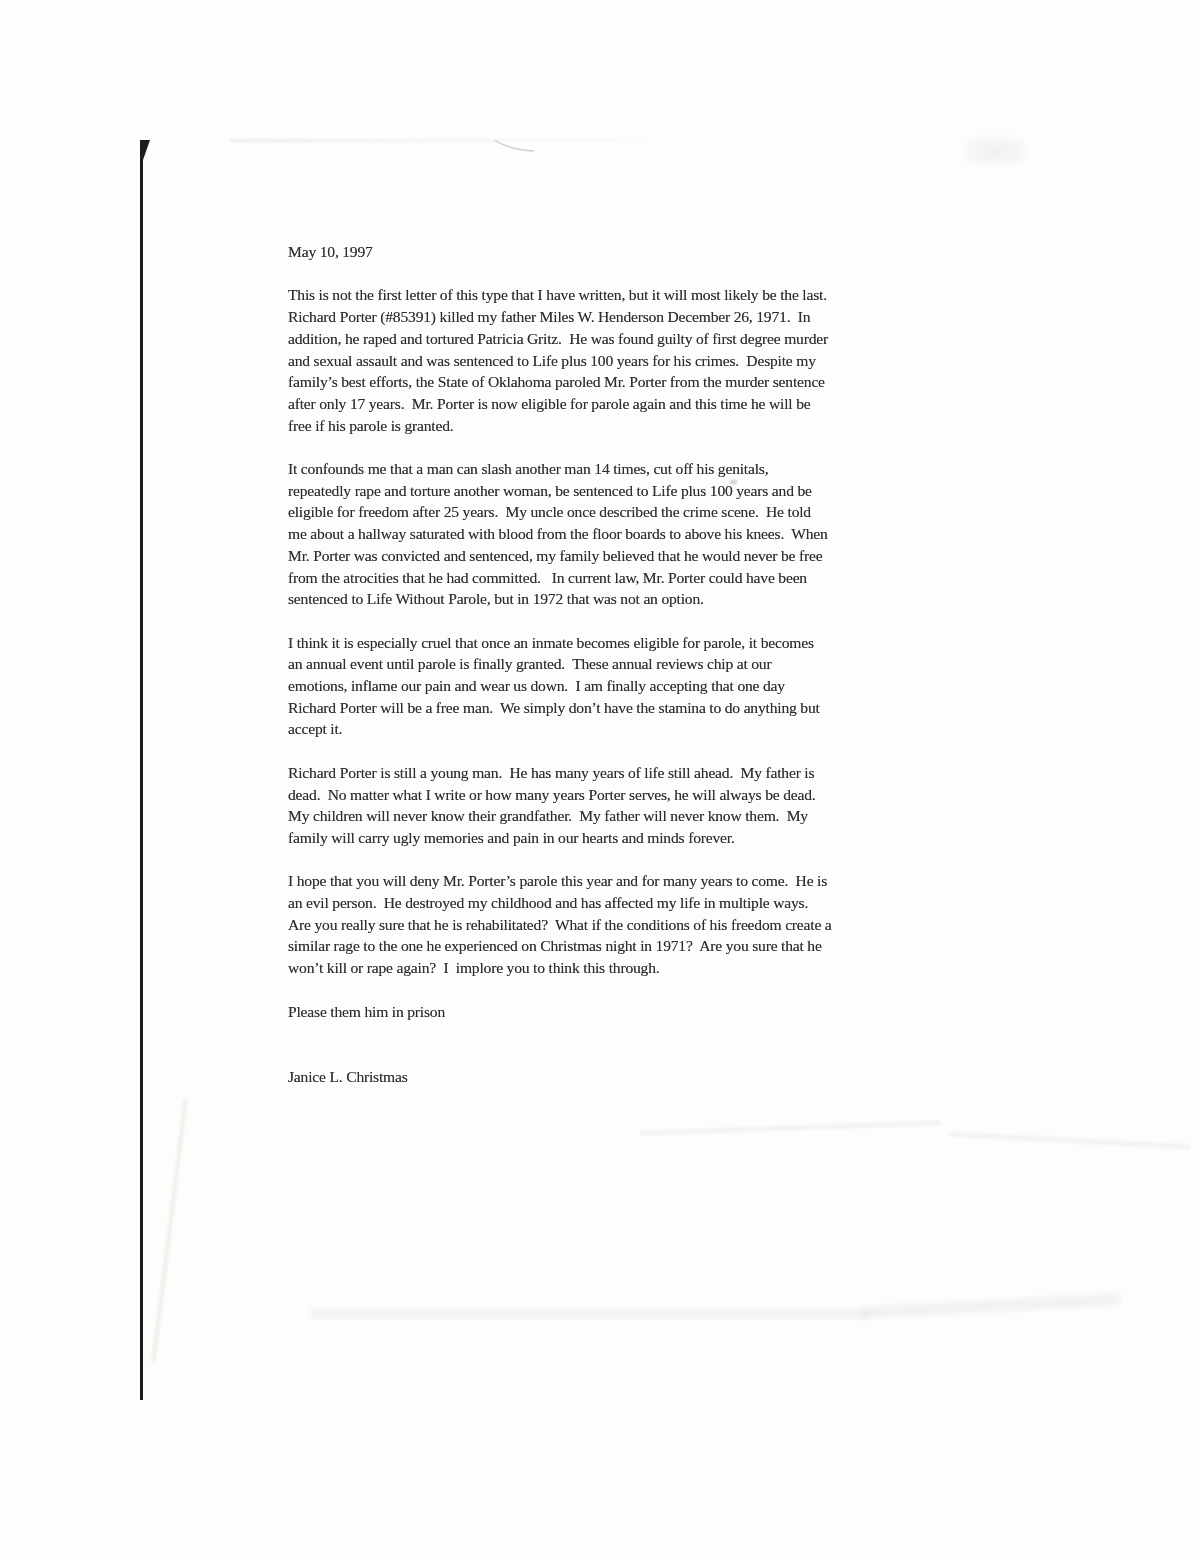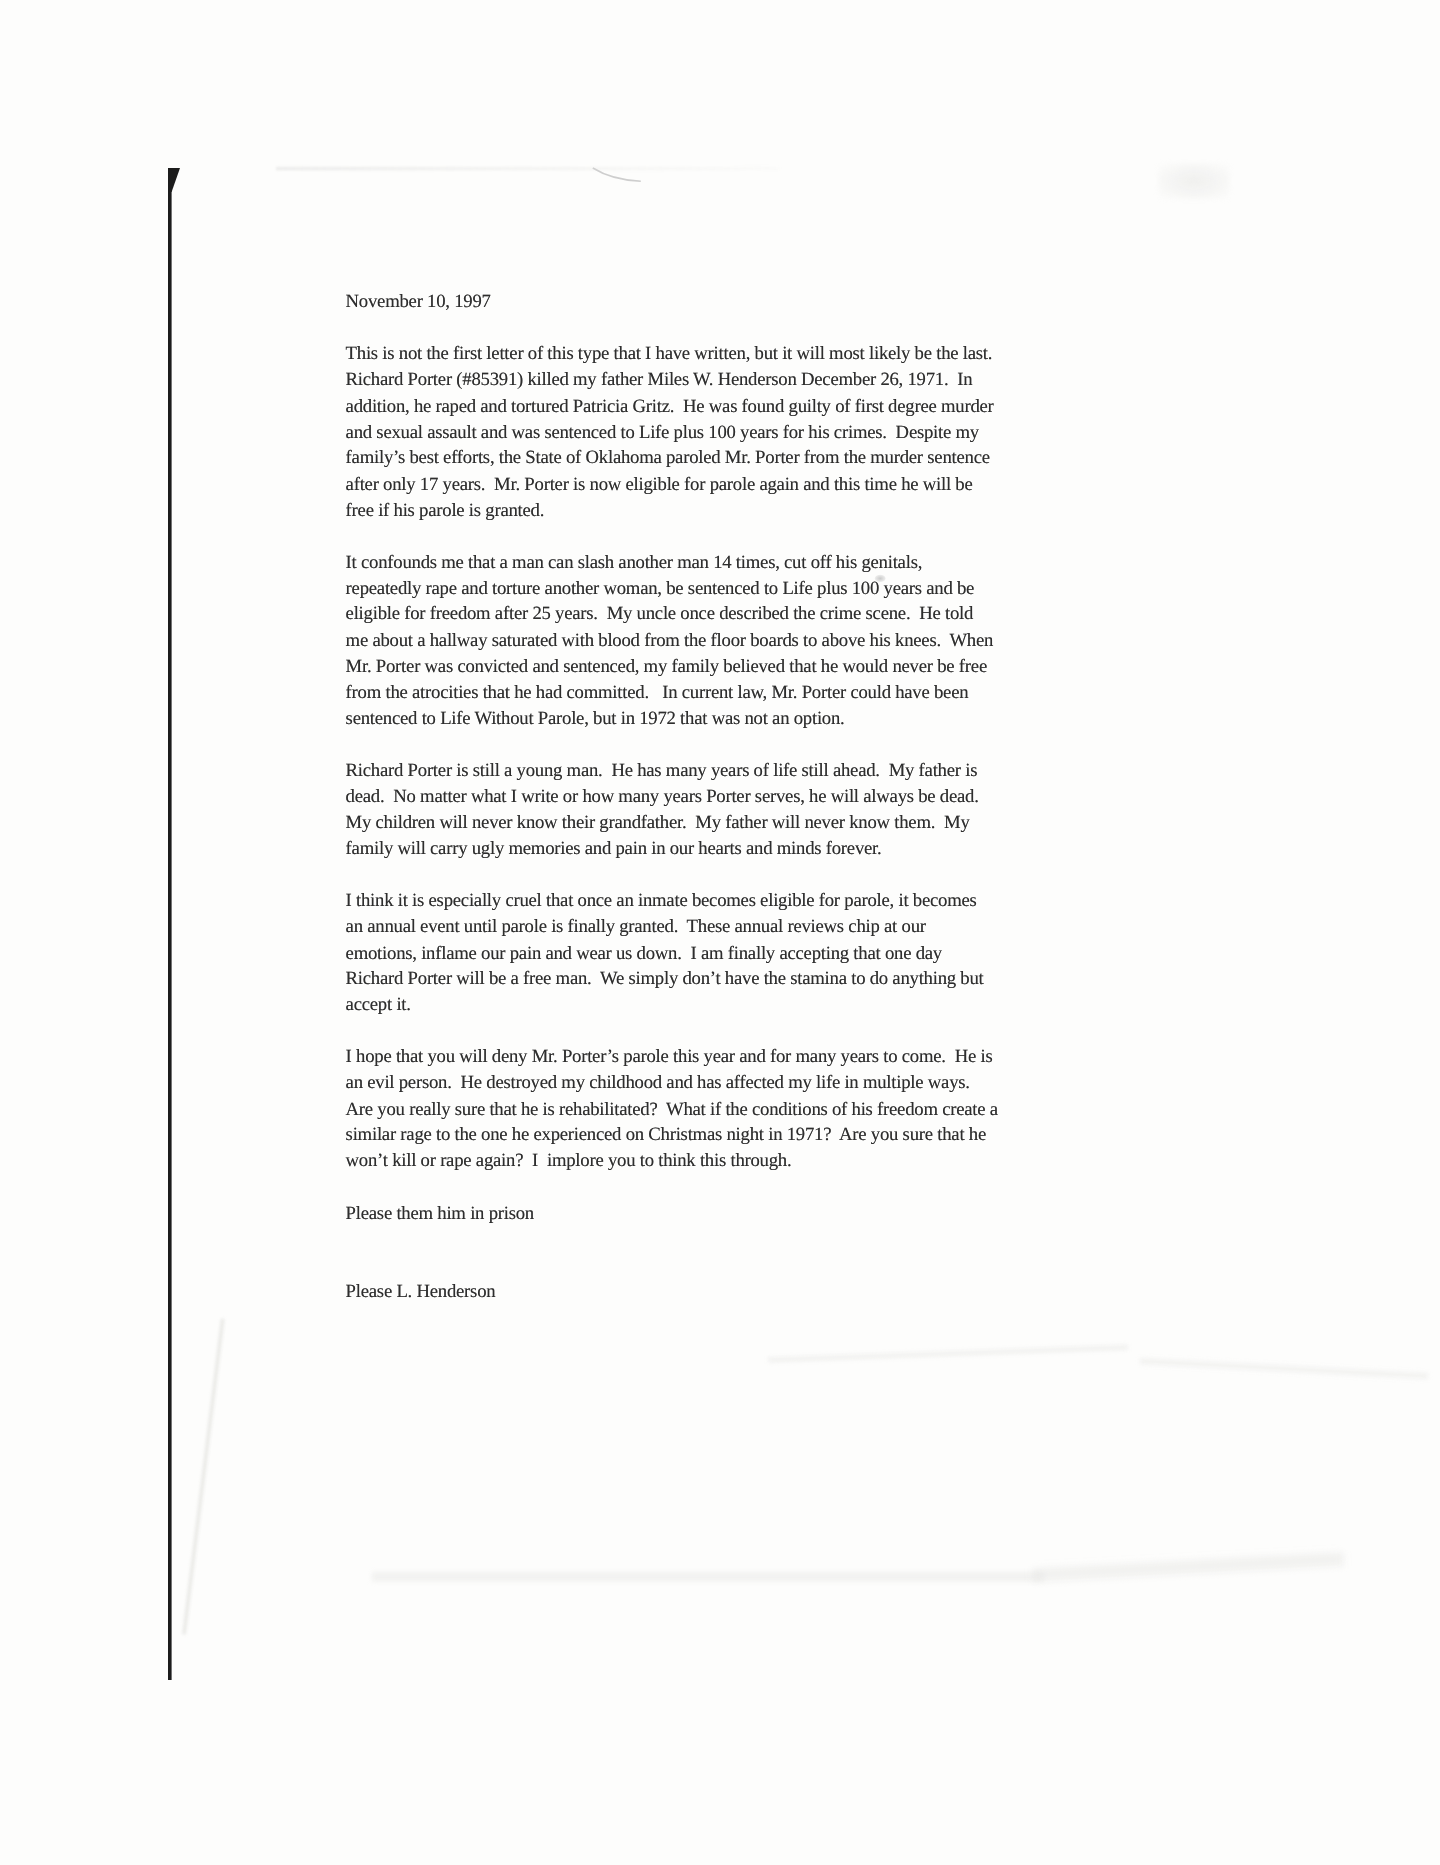--- a/index.html
+++ b/index.html
@@ -114,46 +114,46 @@
   <div class="artifact artifact-streak-top"></div>
   <div class="artifact artifact-speck"></div>
   <div class="artifact artifact-crease-left"></div>
   <div class="artifact artifact-wisp-1"></div>
   <div class="artifact artifact-wisp-2"></div>
   <div class="artifact artifact-smudge-bottom-1"></div>
   <div class="artifact artifact-smudge-bottom-2"></div>
   <div class="artifact artifact-shadow-right"></div>
 
   <div class="letter">
-    <div class="block">November 10, 1997</div>
+    <div class="block">May 10, 1997</div>
     <div class="block">This is not the first letter of this type that I have written, but it will most likely be the last.
 Richard Porter (#85391) killed my father Miles W. Henderson December 26, 1971.  In
 addition, he raped and tortured Patricia Gritz.  He was found guilty of first degree murder
 and sexual assault and was sentenced to Life plus 100 years for his crimes.  Despite my
 family’s best efforts, the State of Oklahoma paroled Mr. Porter from the murder sentence
 after only 17 years.  Mr. Porter is now eligible for parole again and this time he will be
 free if his parole is granted.</div>
     <div class="block">It confounds me that a man can slash another man 14 times, cut off his genitals,
 repeatedly rape and torture another woman, be sentenced to Life plus 100 years and be
 eligible for freedom after 25 years.  My uncle once described the crime scene.  He told
 me about a hallway saturated with blood from the floor boards to above his knees.  When
 Mr. Porter was convicted and sentenced, my family believed that he would never be free
 from the atrocities that he had committed.   In current law, Mr. Porter could have been
 sentenced to Life Without Parole, but in 1972 that was not an option.</div>
-    <div class="block">Richard Porter is still a young man.  He has many years of life still ahead.  My father is
-dead.  No matter what I write or how many years Porter serves, he will always be dead.
-My children will never know their grandfather.  My father will never know them.  My
-family will carry ugly memories and pain in our hearts and minds forever.</div>
     <div class="block">I think it is especially cruel that once an inmate becomes eligible for parole, it becomes
 an annual event until parole is finally granted.  These annual reviews chip at our
 emotions, inflame our pain and wear us down.  I am finally accepting that one day
 Richard Porter will be a free man.  We simply don’t have the stamina to do anything but
 accept it.</div>
+    <div class="block">Richard Porter is still a young man.  He has many years of life still ahead.  My father is
+dead.  No matter what I write or how many years Porter serves, he will always be dead.
+My children will never know their grandfather.  My father will never know them.  My
+family will carry ugly memories and pain in our hearts and minds forever.</div>
     <div class="block">I hope that you will deny Mr. Porter’s parole this year and for many years to come.  He is
 an evil person.  He destroyed my childhood and has affected my life in multiple ways.
 Are you really sure that he is rehabilitated?  What if the conditions of his freedom create a
 similar rage to the one he experienced on Christmas night in 1971?  Are you sure that he
 won’t kill or rape again?  I  implore you to think this through.</div>
     <div class="block">Please them him in prison</div>
-    <div class="block signature">Please L. Henderson</div>
+    <div class="block signature">Janice L. Christmas</div>
   </div>
 
 </div>
 
 </body></html>

